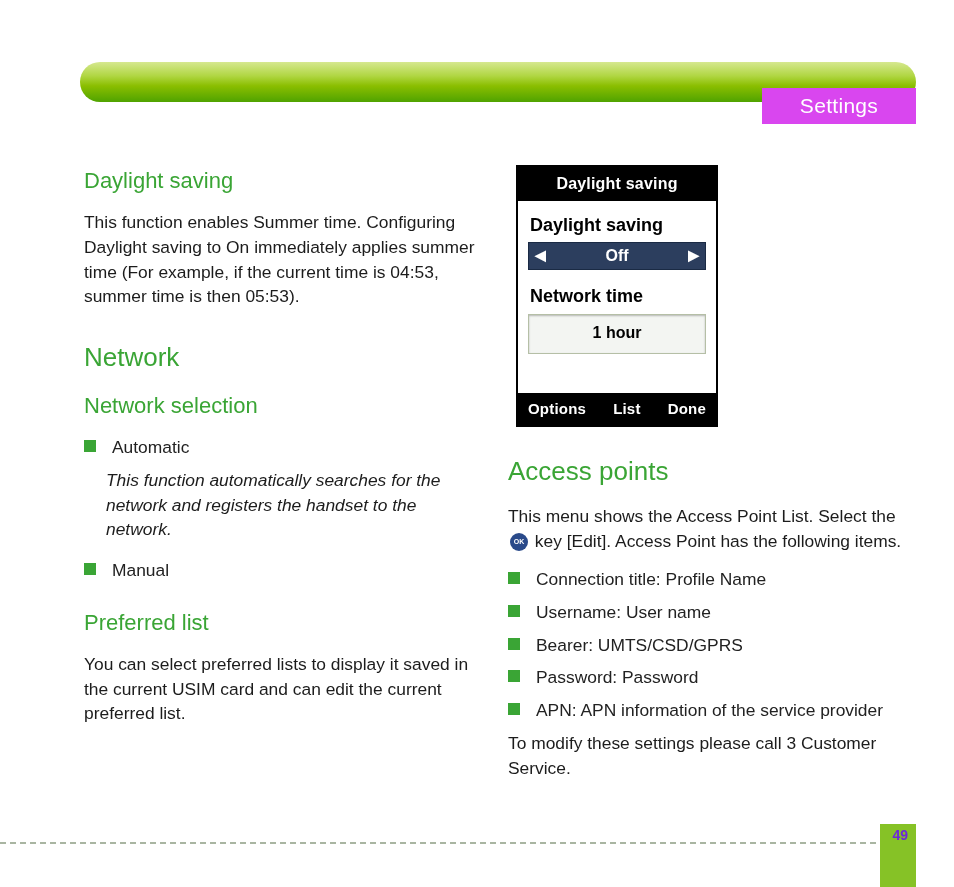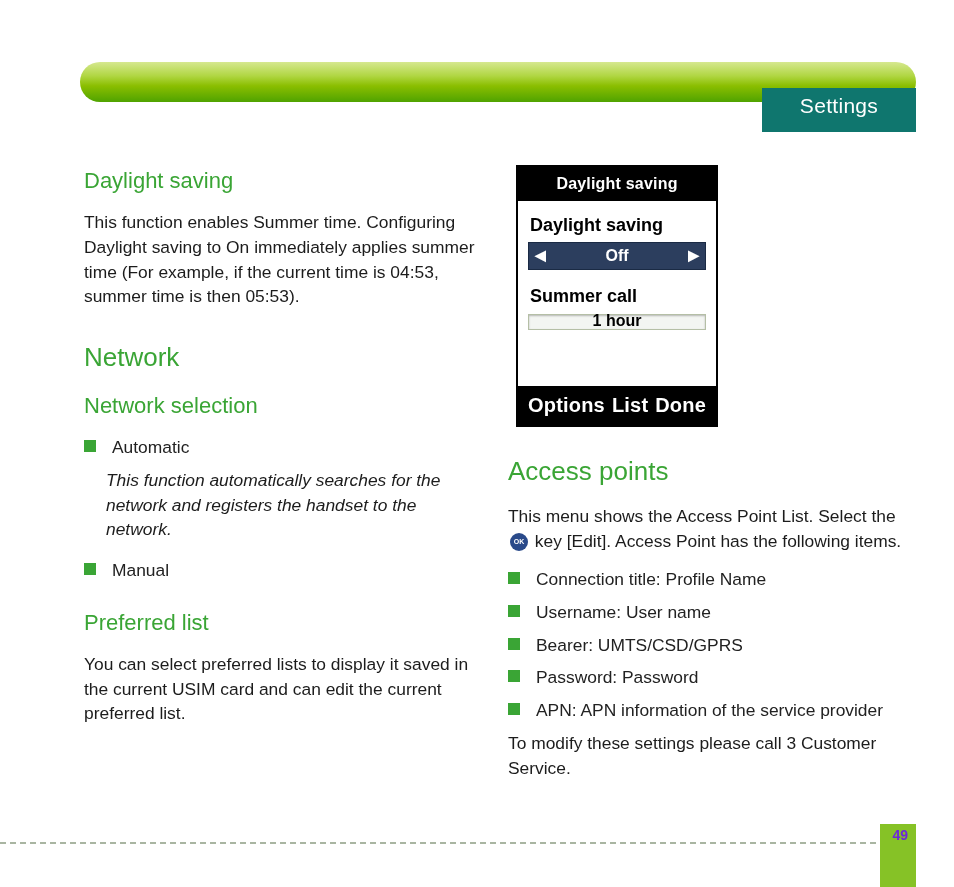--- a/index.html
+++ b/index.html
@@ -18,22 +18,22 @@
     right: 38px;
     height: 40px;
     border-radius: 20px;
     background: linear-gradient(to bottom, #d6e88f 0%, #b0d642 35%, #8abe00 60%, #4fa300 100%);
   }
   .settings-tab {
     position: absolute;
     top: 88px;
     left: 762px;
     width: 154px;
-    height: 44px;
-    background: #0f766e;
+    height: 36px;
+    background: #d946ef;
     color: #fff;
     font-size: 21px;
     text-align: center;
     line-height: 36px;
     letter-spacing: 0.3px;
   }
   .content {
     position: absolute;
     top: 165px;
     left: 84px;
@@ -115,32 +115,32 @@
   }
   .arrow { position: absolute; color: #fff; font-size: 14px; }
   .arrow-l { left: 6px; }
   .arrow-r { right: 6px; }
   .field-inactive {
     background: #f3f5f2;
     color: #000;
     display: flex;
     align-items: center;
     justify-content: center;
-    height: 16px;
+    height: 40px;
     font-size: 16px;
     border: 1px solid #b5bfa6;
     box-shadow: inset 0 1px 2px rgba(0,0,0,0.25);
   }
   .phone-softkeys {
     background: #000;
     color: #fff;
     display: flex;
     justify-content: space-between;
     padding: 5px 10px 6px;
-    font-size: 20px;
+    font-size: 15px;
     letter-spacing: 0.2px;
   }
   .dashes {
     position: absolute;
     left: 0;
     top: 842px;
     right: 38px;
     border-top: 2px dashed #a9b5a2;
   }
   .page-tab {
@@ -194,21 +194,21 @@
 
     <div class="phone">
       <div class="phone-title">Daylight saving</div>
       <div class="phone-body">
         <div class="phone-label">Daylight saving</div>
         <div class="field-active">
           <span class="arrow arrow-l">◀</span>
           <span>Off</span>
           <span class="arrow arrow-r">▶</span>
         </div>
-        <div class="phone-label" style="margin-top:8px">Summer call</div>
+        <div class="phone-label" style="margin-top:8px">Network time</div>
         <div class="field-inactive">
           <span>1 hour</span>
         </div>
       </div>
       <div class="phone-softkeys">
         <span>Options</span>
         <span>List</span>
         <span>Done</span>
       </div>
     </div>

